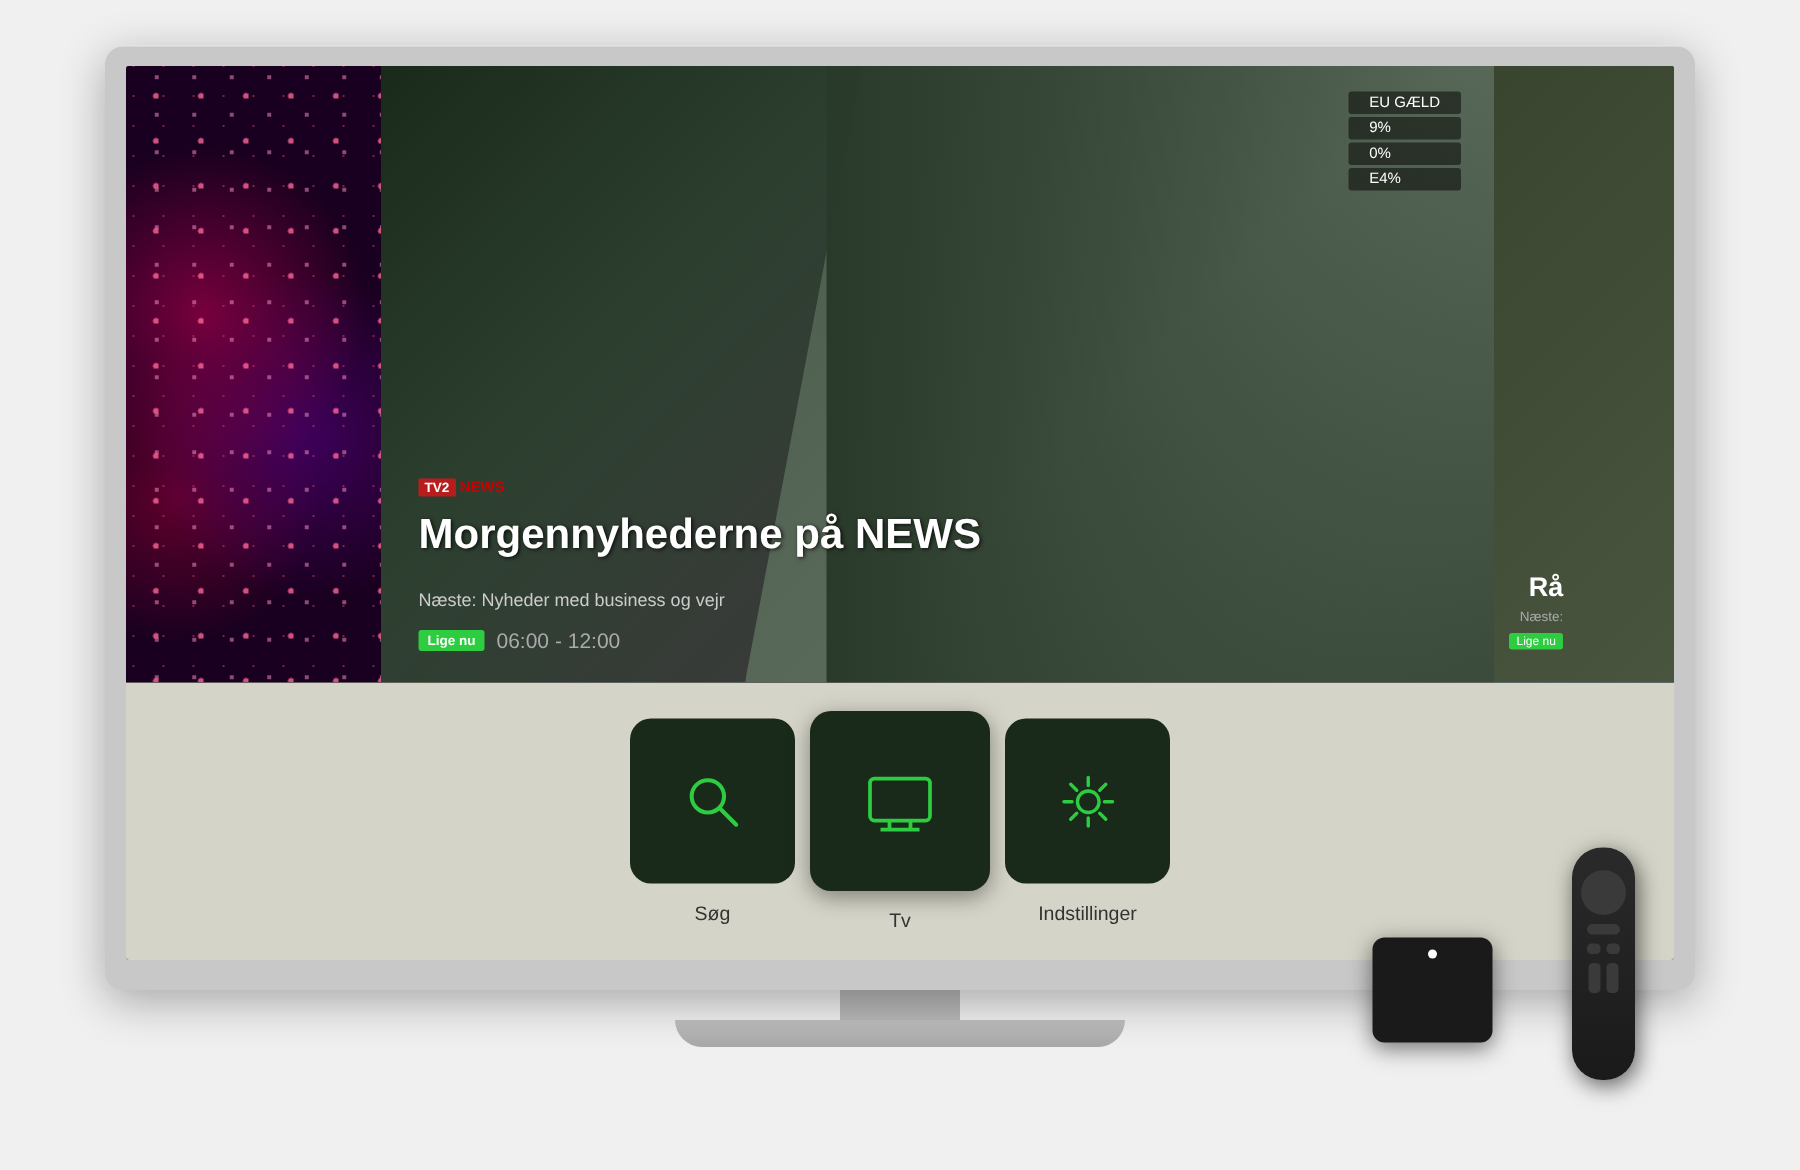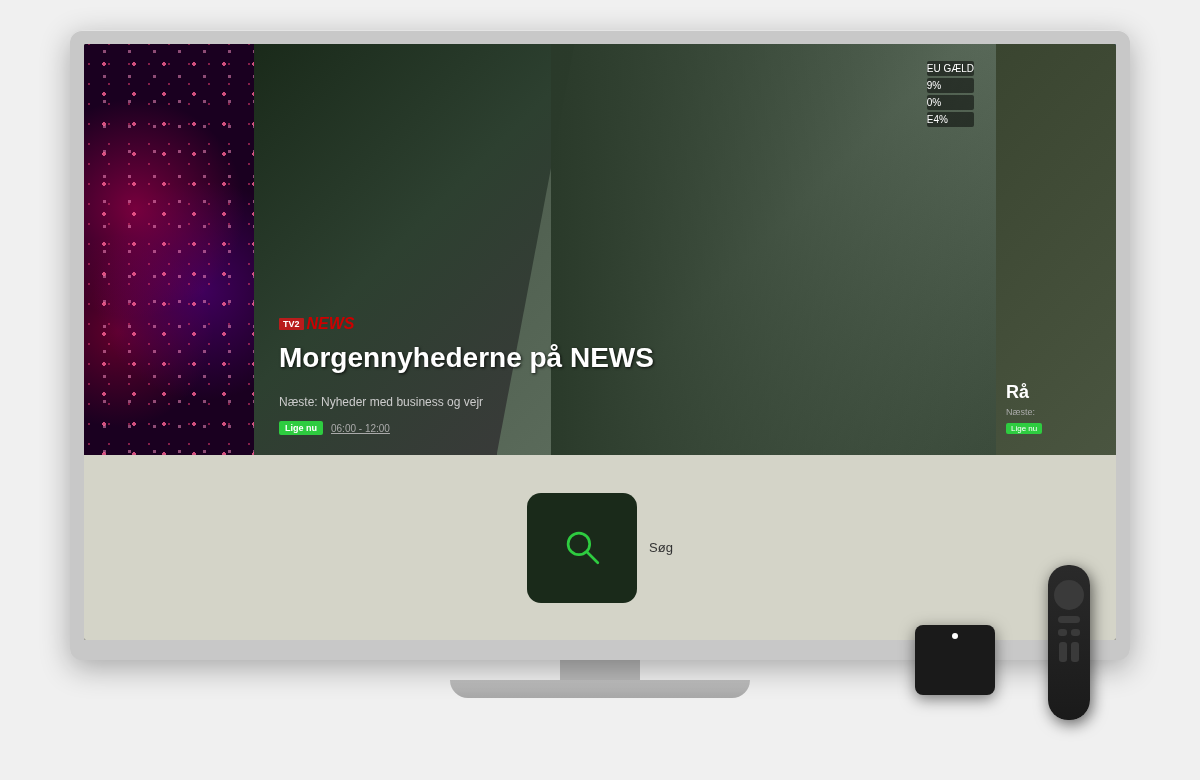--- a/index.html
+++ b/index.html
@@ -144,21 +144,21 @@
       position: absolute;
       right: 20px;
       top: 15px;
       z-index: 3;
       color: white;
       font-size: 10px;
     }
 
     .stat-item {
       background: rgba(0,0,0,0.5);
-      padding: 2px 0;
+      padding: 2px 14px;
       margin: 2px;
       border-radius: 2px;
     }
 
     .hero-text-content {
       position: absolute;
       bottom: 0;
       left: 0;
       right: 40%;
       padding: 20px 25px;
@@ -176,23 +176,22 @@
       color: white;
       font-size: 9px;
       font-weight: bold;
       padding: 1px 4px;
       border-radius: 1px;
       margin-right: 3px;
     }
 
     .news-text {
       color: #cc0000;
-      font-size: 16px;
+      font-size: 10px;
       font-weight: bold;
-      font-style: italic;
     }
 
     .hero-title {
       color: white;
       font-size: 28px;
       font-weight: bold;
       margin-bottom: 20px;
       line-height: 1.2;
       text-shadow: 1px 1px 3px rgba(0,0,0,0.8);
     }
@@ -213,31 +212,31 @@
       background: #2ecc40;
       color: white;
       font-size: 9px;
       font-weight: bold;
       padding: 2px 6px;
       border-radius: 2px;
     }
 
     .time-text {
       color: #aaaaaa;
-      font-size: 10px;
-      text-decoration: underline;
+      font-size: 14px;
     }
 
     
     .hero-right-panel {
       width: 120px;
       flex-shrink: 0;
       background: #0c4a6e;
       position: relative;
       overflow: hidden;
+      text-align: right;
     }
 
     .right-panel-bg {
       position: absolute;
       inset: 0;
       background: linear-gradient(135deg, #3a4530 0%, #4a5540 100%);
     }
 
     .right-panel-text {
       position: absolute;
@@ -274,21 +273,21 @@
       background: #d4d4c8;
       display: flex;
       align-items: center;
       justify-content: center;
       padding: 15px 20px;
       gap: 10px;
     }
 
     .nav-item {
       display: flex;
-      flex-direction: row;
+      flex-direction: column;
       align-items: center;
       justify-content: center;
       gap: 12px;
       cursor: pointer;
     }
 
     .nav-icon-box {
       width: 110px;
       height: 110px;
       background: #1a2a1a;
@@ -379,25 +378,53 @@
           <div class="nav-item">
             <div class="nav-icon-box">
               <svg viewBox="0 0 50 50" fill="none" xmlns="http://www.w3.org/2000/svg">
                 <circle cx="21" cy="21" r="12" stroke="#2ecc40" stroke-width="3" fill="none"></circle>
                 <line x1="30" y1="30" x2="42" y2="42" stroke="#2ecc40" stroke-width="3" stroke-linecap="round"></line>
               </svg>
             </div>
             <span class="nav-label">Søg</span>
           </div>
 
-
-
-
-
-
+          <div class="nav-item active">
+            <div class="nav-icon-box">
+              <svg viewBox="0 0 50 50" fill="none" xmlns="http://www.w3.org/2000/svg">
+                <rect x="5" y="10" width="40" height="28" rx="3" stroke="#2ecc40" stroke-width="2.5" fill="none"></rect>
+                <line x1="18" y1="38" x2="18" y2="44" stroke="#2ecc40" stroke-width="2.5"></line>
+                <line x1="32" y1="38" x2="32" y2="44" stroke="#2ecc40" stroke-width="2.5"></line>
+                <line x1="12" y1="44" x2="38" y2="44" stroke="#2ecc40" stroke-width="2.5"></line>
+              </svg>
+            </div>
+            <span class="nav-label">Tv</span>
+          </div>
+
+
+
+
+
+          <div class="nav-item">
+            <div class="nav-icon-box">
+              <svg viewBox="0 0 50 50" fill="none" xmlns="http://www.w3.org/2000/svg">
+                <circle cx="25" cy="25" r="8" stroke="#2ecc40" stroke-width="2.5" fill="none"></circle>
+
+                <line x1="25" y1="7" x2="25" y2="13" stroke="#2ecc40" stroke-width="2.5" stroke-linecap="round"></line>
+                <line x1="25" y1="37" x2="25" y2="43" stroke="#2ecc40" stroke-width="2.5" stroke-linecap="round"></line>
+                <line x1="7" y1="25" x2="13" y2="25" stroke="#2ecc40" stroke-width="2.5" stroke-linecap="round"></line>
+                <line x1="37" y1="25" x2="43" y2="25" stroke="#2ecc40" stroke-width="2.5" stroke-linecap="round"></line>
+                <line x1="12" y1="12" x2="16.5" y2="16.5" stroke="#2ecc40" stroke-width="2.5" stroke-linecap="round"></line>
+                <line x1="33.5" y1="33.5" x2="38" y2="38" stroke="#2ecc40" stroke-width="2.5" stroke-linecap="round"></line>
+                <line x1="38" y1="12" x2="33.5" y2="16.5" stroke="#2ecc40" stroke-width="2.5" stroke-linecap="round"></line>
+                <line x1="16.5" y1="33.5" x2="12" y2="38" stroke="#2ecc40" stroke-width="2.5" stroke-linecap="round"></line>
+              </svg>
+            </div>
+            <span class="nav-label">Indstillinger</span>
+          </div>
 
         </div>
       </div>
     </div>
   </div>
 
   <div class="tv-stand-neck"></div>
   <div class="tv-stand-base"></div>
 
   <div style="position:absolute; bottom: 55px; right: 155px; width: 80px; height: 70px; background: #1a1a1a; border-radius: 8px; box-shadow: 0 4px 15px rgba(0,0,0,0.5);">

